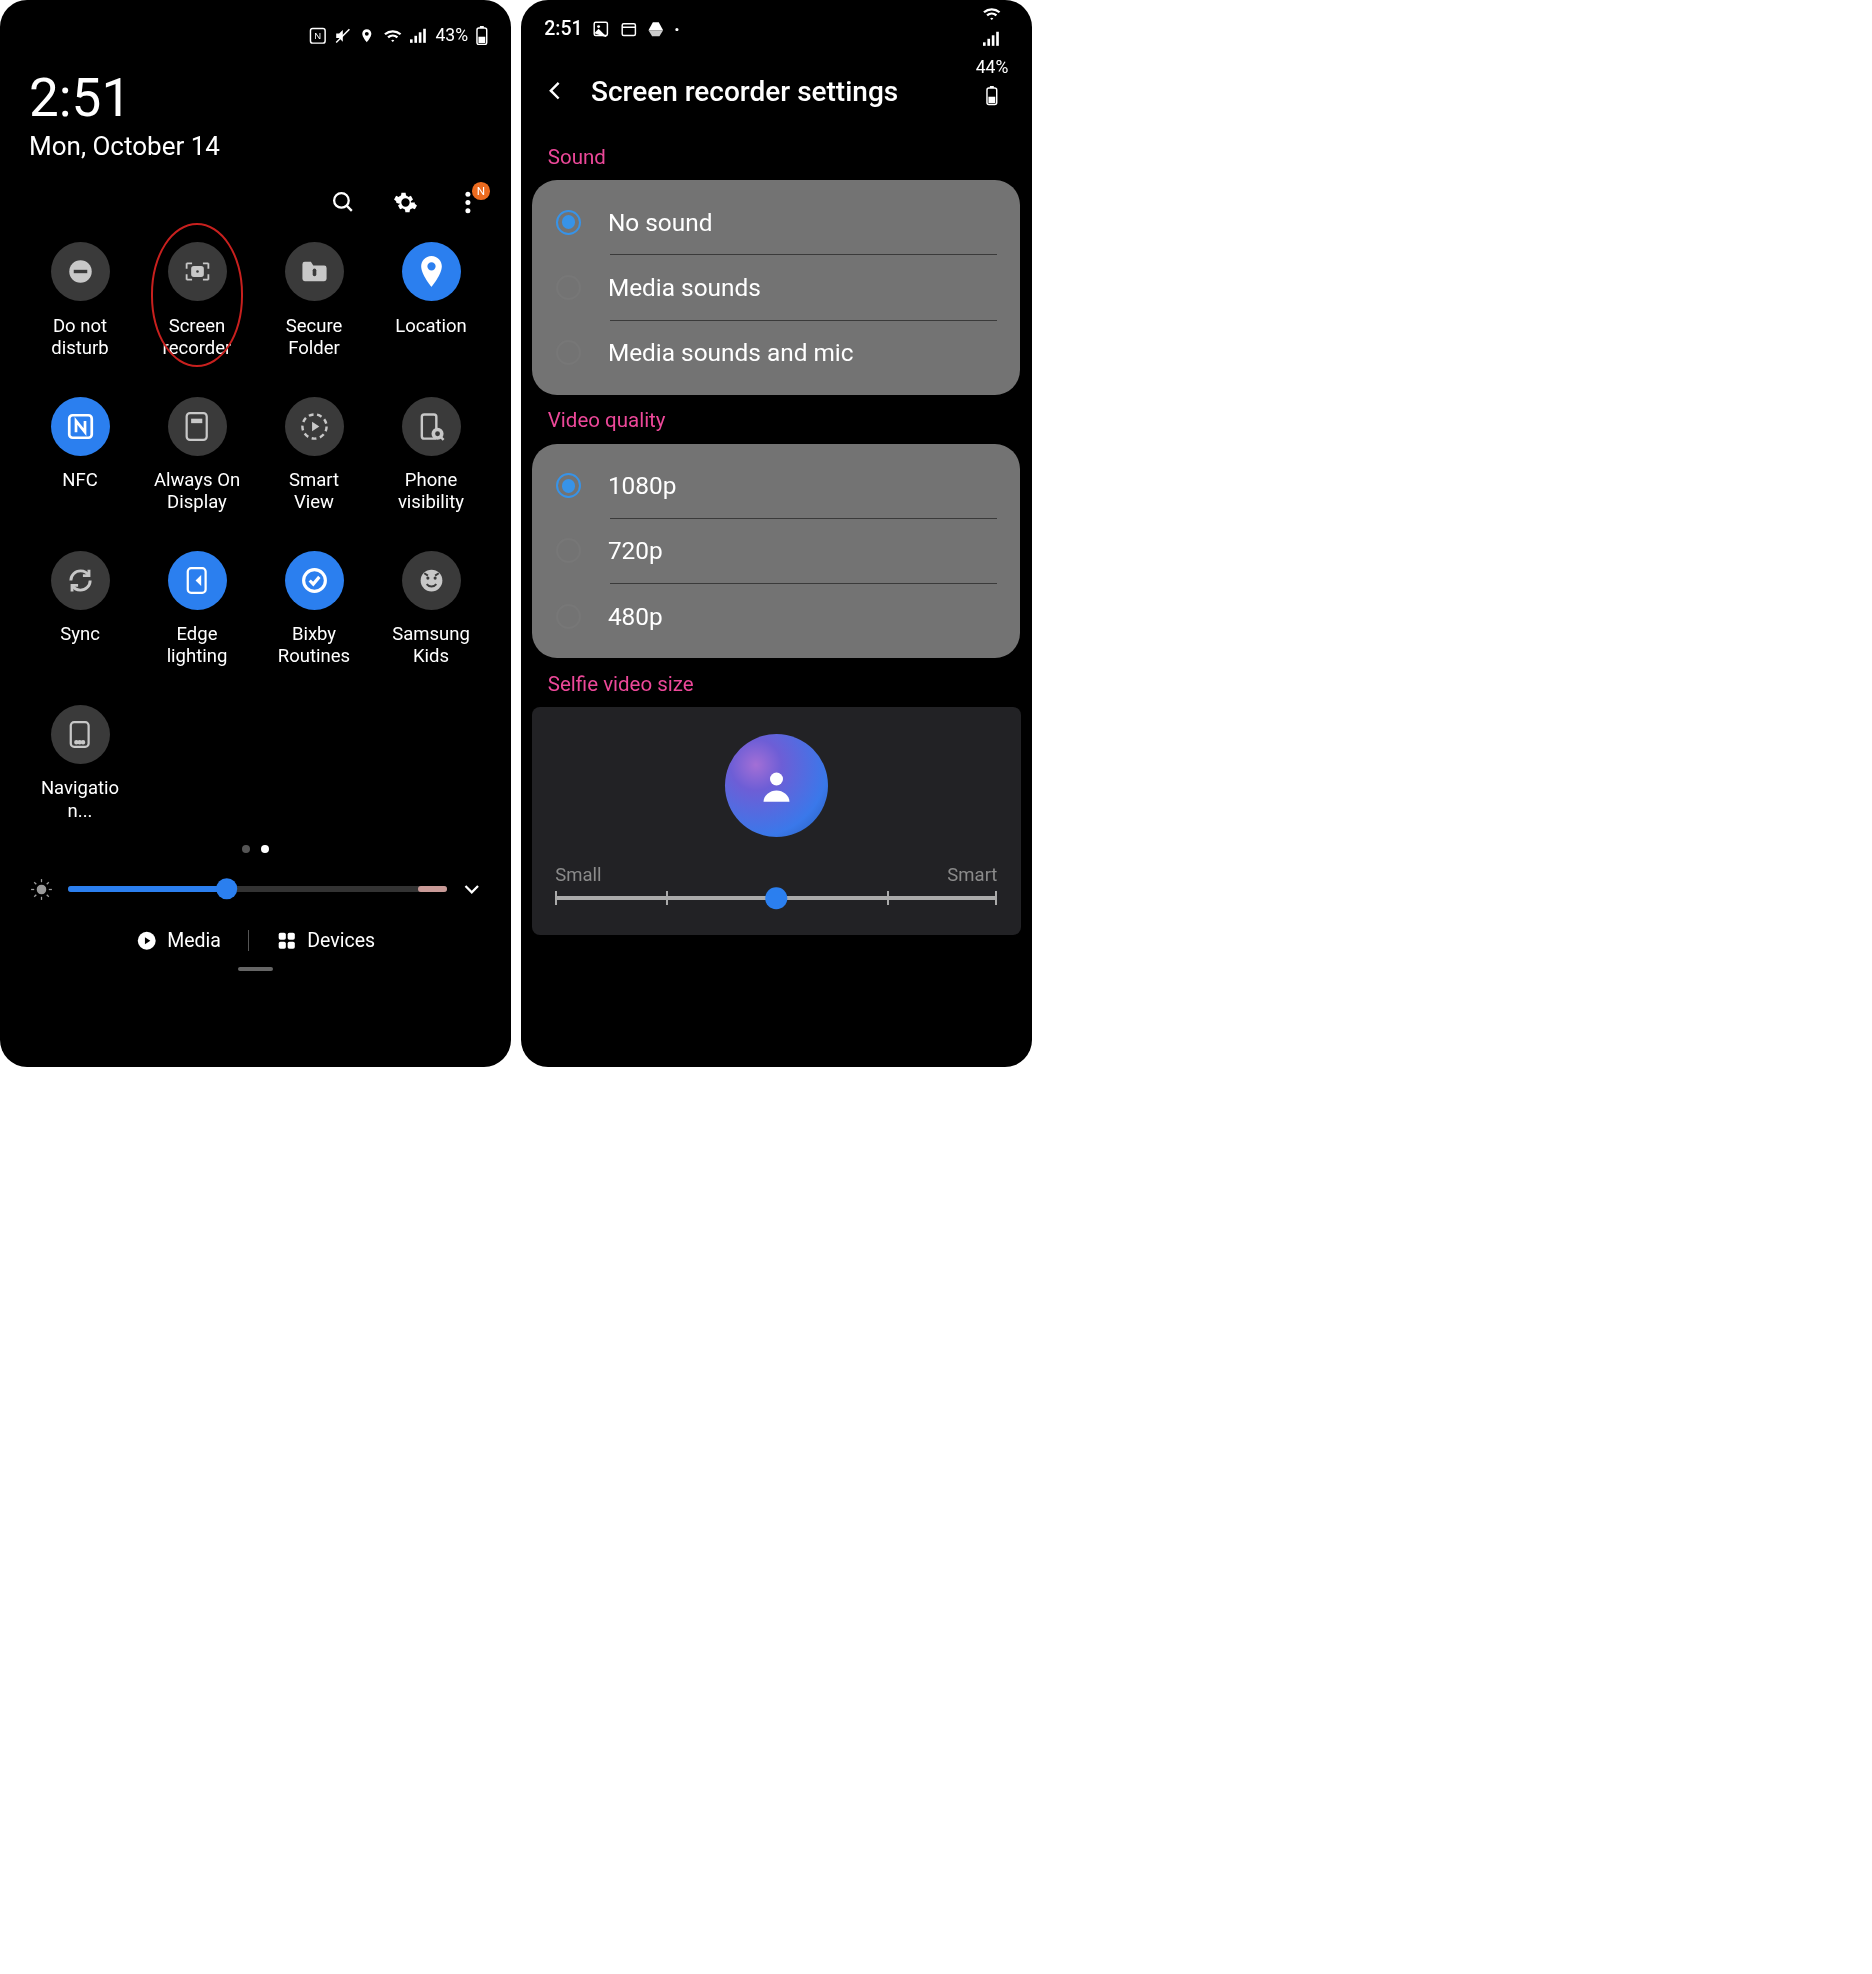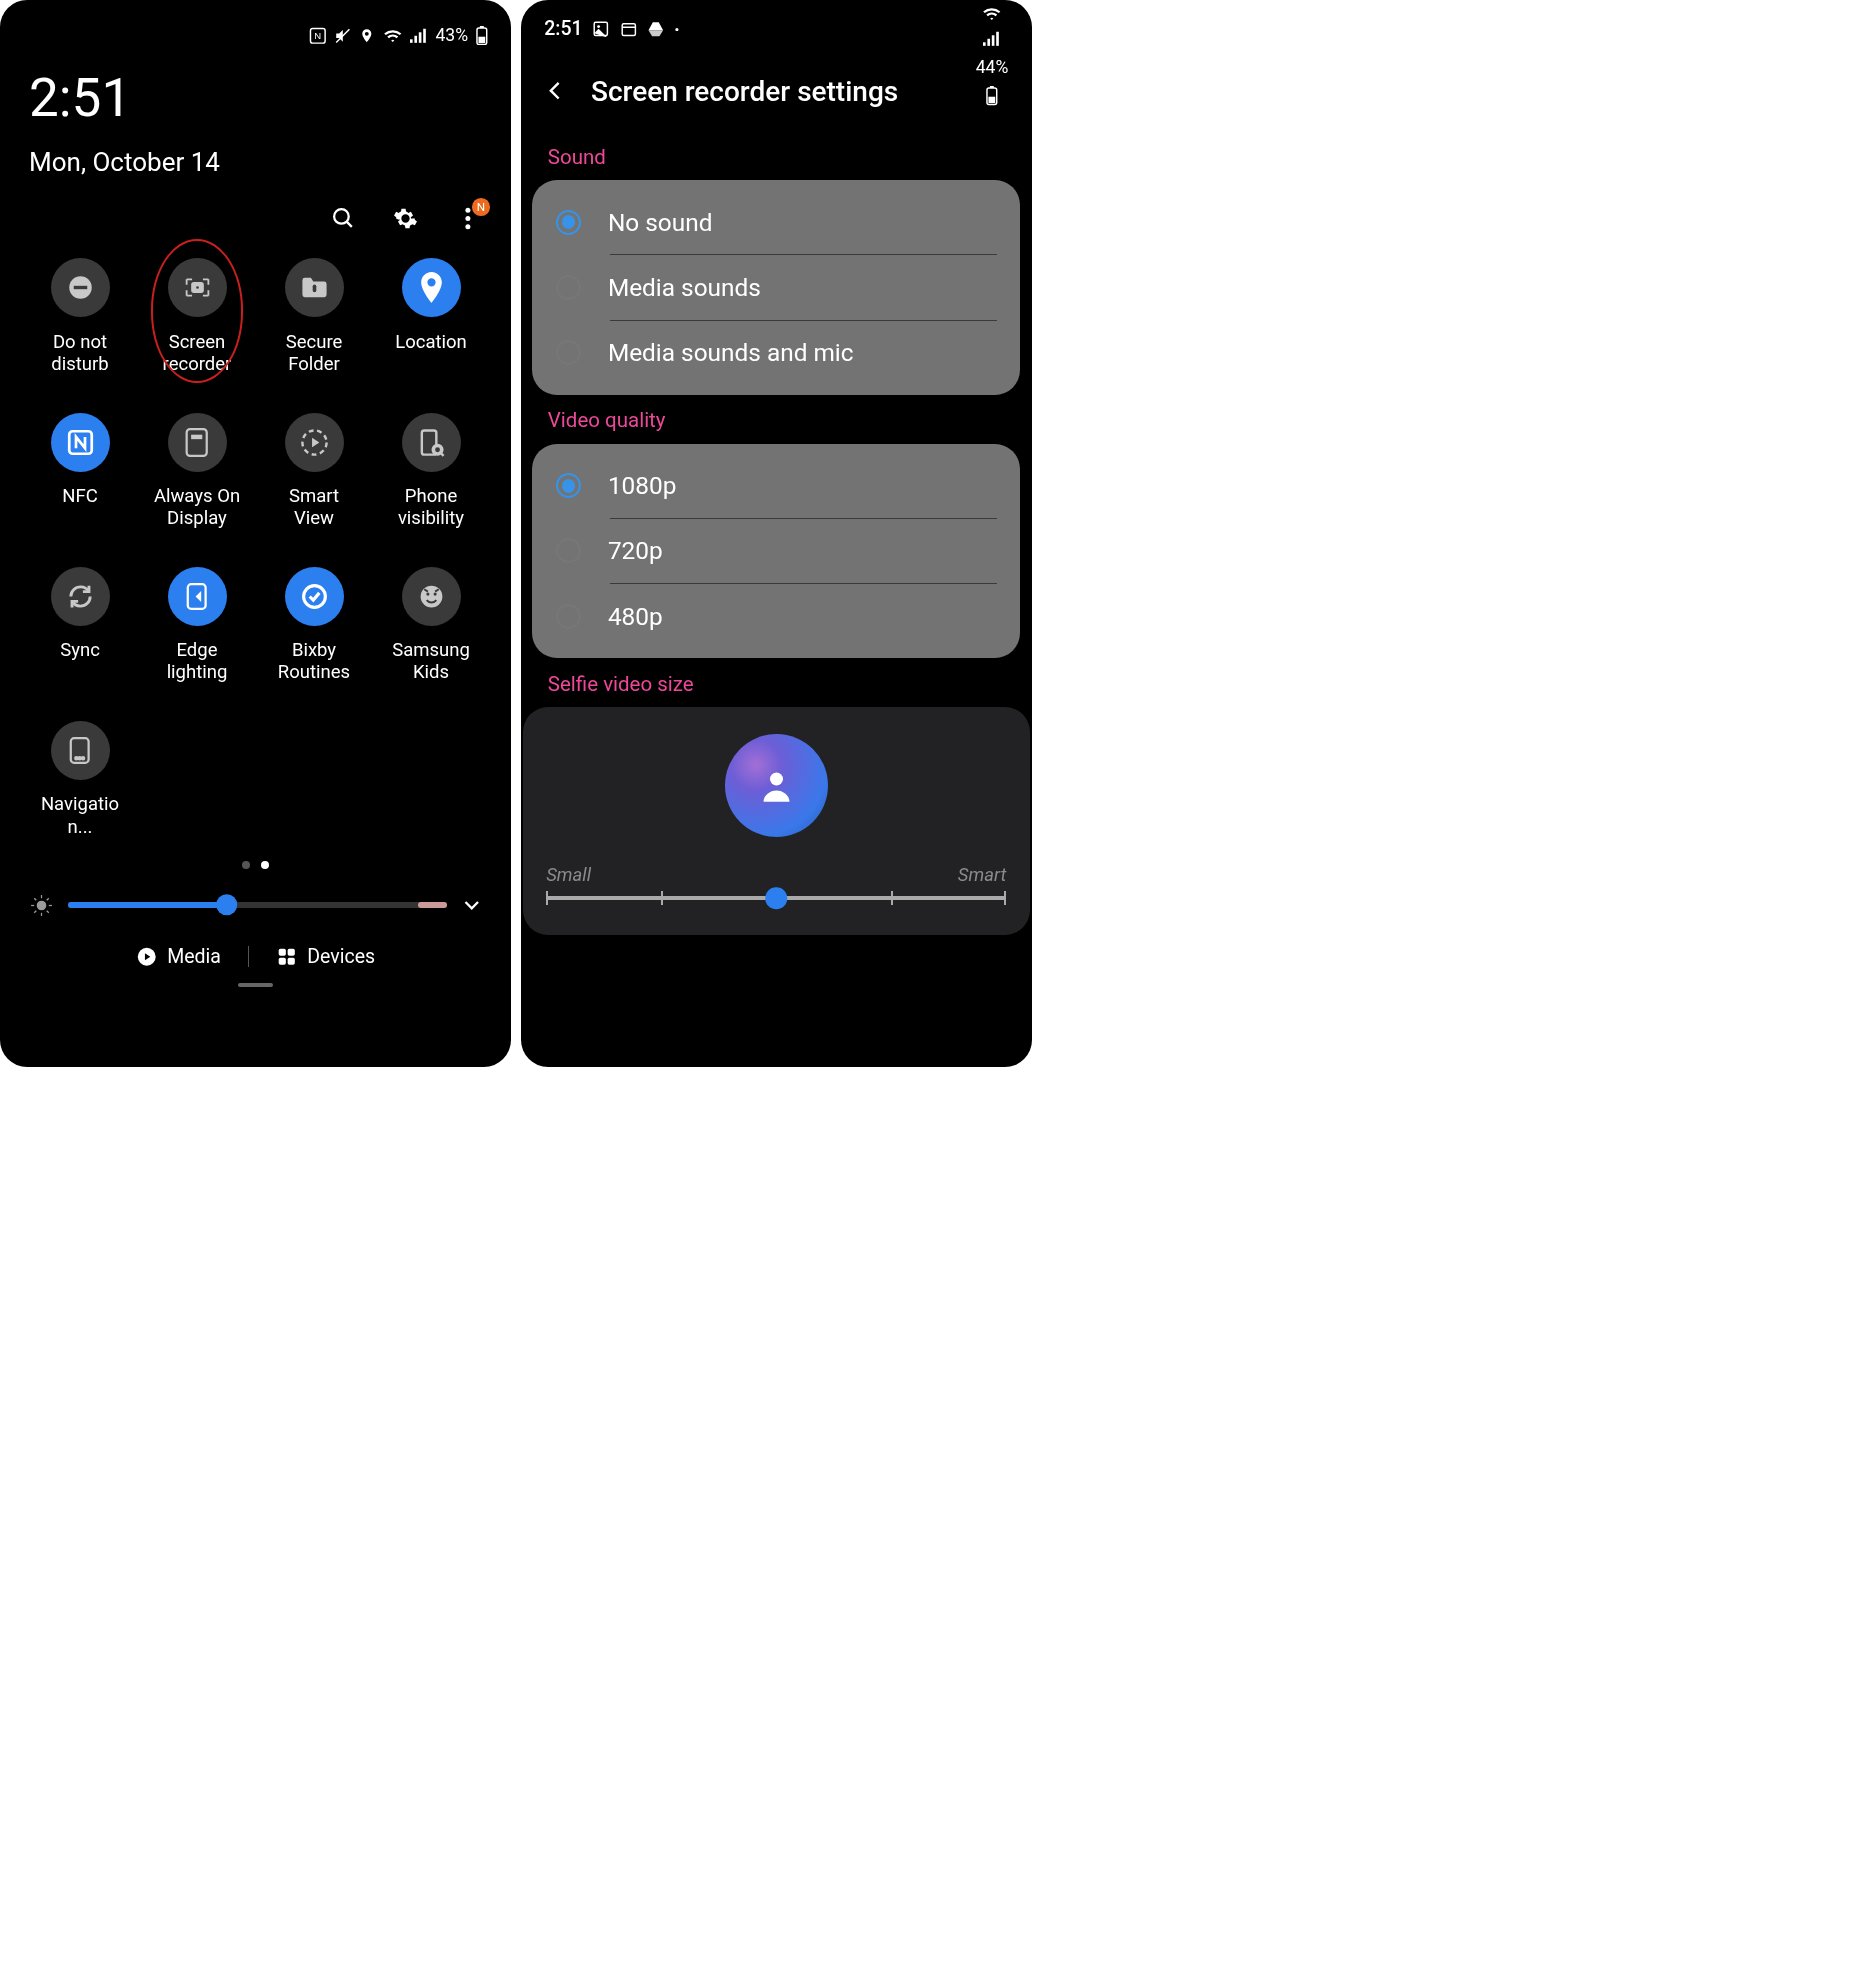--- a/index.html
+++ b/index.html
@@ -43,21 +43,21 @@
     font-size: 19.5px; font-weight: 500;
   }
   .status-right {
     display: flex; align-items: center; gap: 9.8px;
     font-size: 17.6px;
     flex-direction: column;
   }
   .battery-pct { font-weight: 400; }
   .clock-block { padding: 9.8px 29px 19.5px 29px; }
   .big-time { font-size: 53px; font-weight: 400; }
-  .big-date { font-size: 26px; font-weight: 400; margin-top: 18px; }
+  .big-date { font-size: 26px; font-weight: 400; margin-top: 2px; }
   .qs-actions {
     display: flex; justify-content: flex-end; gap: 33px;
     padding: 7.8px 29px 17.6px 29px; align-items: center;
   }
   .icon-btn { width: 29px; height: 29px; display:flex; align-items:center; justify-content:center; position:relative; }
   .notif-badge {
     position: absolute;
     top: -5.9px; right: -7.8px;
     width: 17.6px; height: 17.6px; border-radius: 50%;
     background: #ec6b1f;
@@ -168,23 +168,22 @@
     border: 2px solid #777;
     display:flex; align-items:center; justify-content:center;
   }
   .radio-outer.selected { border-color:#3793e8; }
   .radio-inner { width:13.7px; height:13.7px; border-radius:50%; background:#3793e8; }
   .radio-label { font-size: 24.4px; }
   .radio-sep {
     height:1px; background:#3a3a3a; margin: 0 23.4px 0 78px;
   }
   .selfie-card {
-    margin: 0 2px; background:#222225; border-radius:25px;
+    margin: 0 11px; background:#222225; border-radius:8px;
     padding: 27px 23.4px 35px 23.4px;
-    font-style: italic;
   }
   .selfie-avatar {
     width: 103px; height:103px; border-radius:50%;
     margin: 0 auto;
     background: radial-gradient(circle at 30% 30%, #a36fd6 0%, #6d5ed6 25%, #3a78ea 70%, #2558b0 100%);
     display:flex; align-items:center; justify-content:center;
   }
   .size-row {
     display:flex; justify-content:space-between;
     margin-top: 27px;

